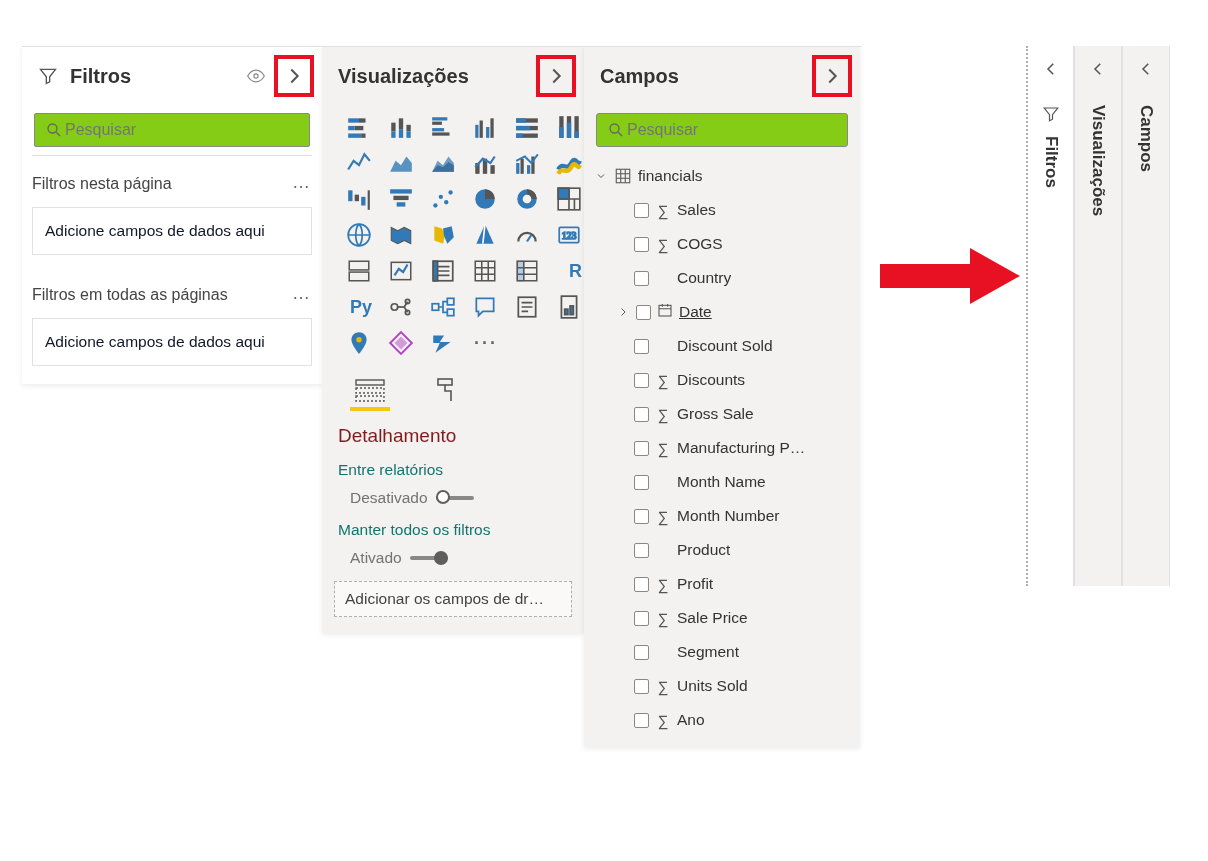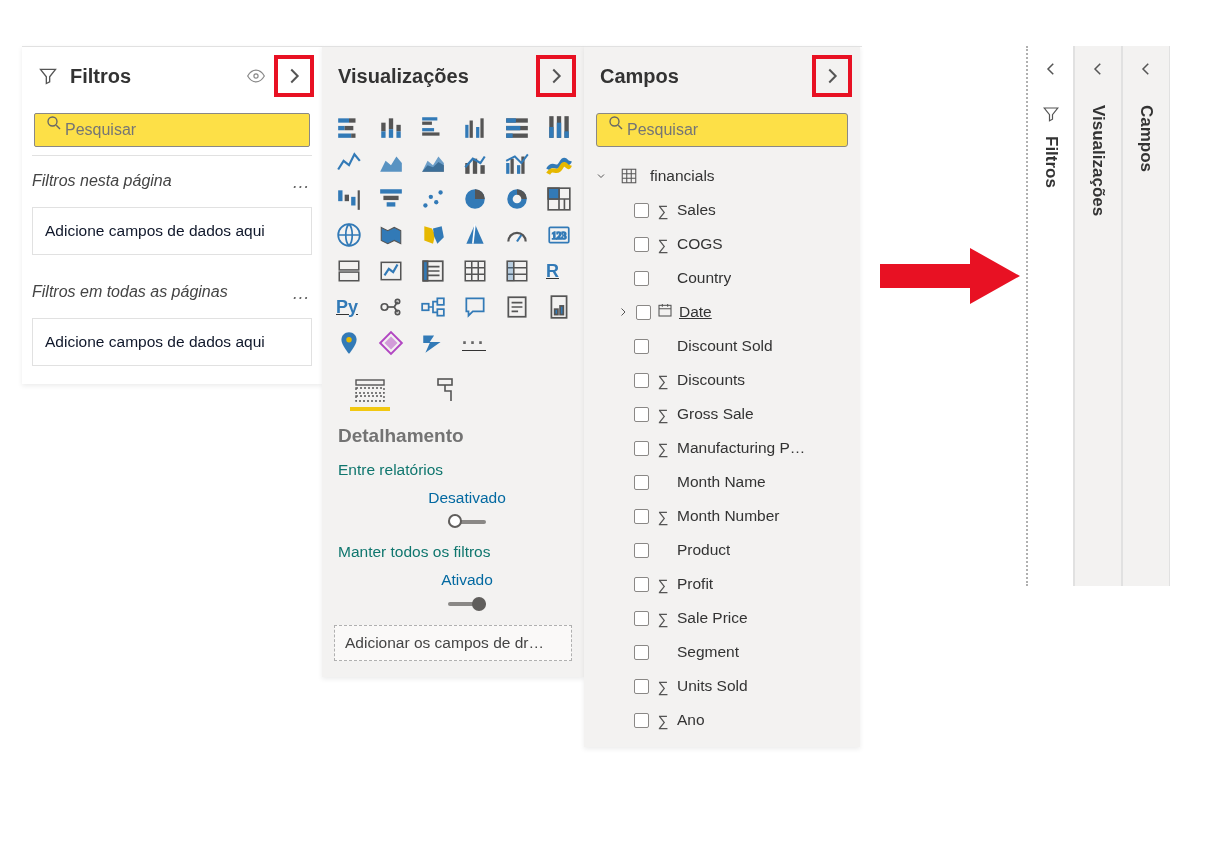--- a/index.html
+++ b/index.html
@@ -63,35 +63,36 @@
   }
   .red-box {
     border: 4px solid #e81123;
     padding: 0;
   }
   .search-box {
     margin: 8px 12px 8px 12px;
     border: 1px solid #8a8886;
     height: 34px;
     display: flex;
+    align-items: center;
     padding: 0 10px;
-    background: #fde047;
+    background: #84cc16;
   }
   .filtros-panel .search-box { border-radius: 2px; }
   .search-box input {
     border: none; outline: none;
     font-size: 16px;
     flex: 1;
     background: transparent;
   }
   .thin-sep { border-top:1px solid #e1e1e1; margin: 6px 10px; }
   .section-label {
-    display: flex; align-items: flex-start;
+    display: flex; align-items: flex-end;
     padding: 10px 10px 6px 10px;
-    font-size: 16px; color: #444; font-style: italic;
+    font-size: 16px; color: #444;
   }
   .section-label .dots { margin-left: auto; color:#666; letter-spacing:2px; font-size:18px;}
   .drop-target {
     margin: 8px 10px 18px 10px;
     border: 1px solid #e1e1e1;
     padding: 14px 12px;
     font-size: 15.5px;
     color: #0f172a;
     background:#fff;
   }
@@ -104,23 +105,22 @@
   }
   .viz-panel .panel-header { padding-left: 16px; }
   .viz-grid {
     display: grid;
     grid-template-columns: repeat(6, 36px);
     grid-auto-rows: 36px;
     gap: 0px 6px;
     padding: 4px 10px 4px 14px;
   }
   .viz-cell {
-    display:flex;align-items:center;justify-content:flex-start;
+    display:flex;align-items:center;justify-content:flex-end;
     cursor:pointer;
-    text-decoration:underline;
   }
   .viz-cell svg { width:26px; height:26px; }
   .viz-cell .txt {
     font-size:18px; font-weight:700;
   }
   .mode-row {
     display:flex; gap:40px; padding: 12px 0 0 28px;
   }
   .mode-row .mode { display:flex;flex-direction:column;align-items:center;cursor:pointer;}
   .mode svg{width:32px;height:26px;}
@@ -128,42 +128,42 @@
   .small-hdr{font-size:15px;color:#444;padding:10px 0 4px 16px;}
   .dashed-drop{
     margin:4px 12px 6px 12px;
     border:1px dashed #b0b0b0;
     background:#faf9f8;
     padding:8px 10px;
     font-size:15.5px;
     color:#444;
     white-space:nowrap;overflow:hidden;text-overflow:ellipsis;
   }
-  .sub-title{font-size:19px;font-weight:700;padding:14px 0 0 16px;color:#737373;}
+  .sub-title{font-size:19px;font-weight:400;padding:14px 0 0 16px;color:#7f1d1d;}
   .sub-label{font-size:15.5px;color:#0f766e;padding:14px 0 0 16px;}
-  .toggle-row{display:flex;align-items:center;gap:8px;padding:10px 0 0 28px;font-size:15.5px;color:#0369a1;flex-direction:column;}
+  .toggle-row{display:flex;align-items:center;gap:8px;padding:10px 0 0 28px;font-size:15.5px;color:#737373;}
 
   
   .toggle{position:relative;width:38px;height:14px;}
   .toggle .track{position:absolute;top:5px;left:0;width:38px;height:4px;background:#8a8886;border-radius:2px;}
   .toggle .knob{position:absolute;top:0;width:14px;height:14px;border-radius:50%;background:#605e5c;}
   .toggle.off .knob{left:0;background:#fff;border:2px solid #605e5c;top:-1px;}
   .toggle.on .knob{left:24px;}
 
   
   .campos-panel {
     width: 276px;
     background:#f3f2f1;
     padding-bottom:6px;
   }
   .campos-panel .panel-header{padding-left:16px;}
   .campos-panel .search-box{border-radius:3px;}
   .field-tree{padding:4px 6px 4px 10px;}
   .tree-row{display:flex;align-items:center;height:34px;gap:6px;font-size:15.5px;color:#333;cursor:pointer;}
-  .tree-row.table{font-weight:400;gap:12px;}
+  .tree-row.table{font-weight:400;}
   .tree-row .chev{width:14px;display:flex;justify-content:center;color:#555;}
   .tree-row .tbl-ico{width:18px;height:18px;}
   .tree-row .chk{width:15px;height:15px;border:1px solid #8a8886;border-radius:2px;background:#fff;flex:0 0 auto;}
   .tree-row .sigma{width:16px;color:#555;font-size:15px;text-align:center;}
   .tree-row .fname{white-space:nowrap;overflow:hidden;text-overflow:ellipsis;}
   .tree-row.field{padding-left:40px;}
   .tree-row.sub{padding-left:22px;text-decoration:underline;}
 
   
   .big-arrow{

